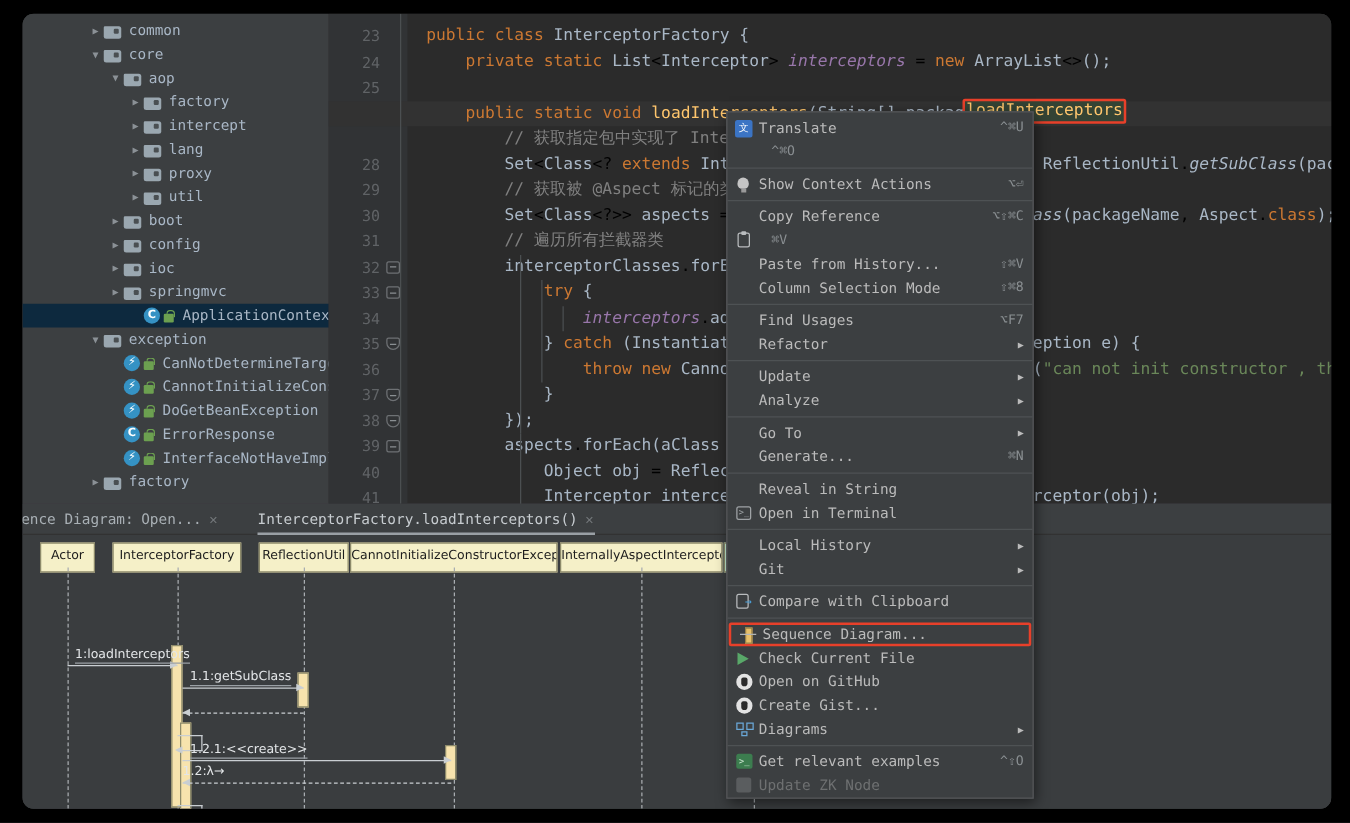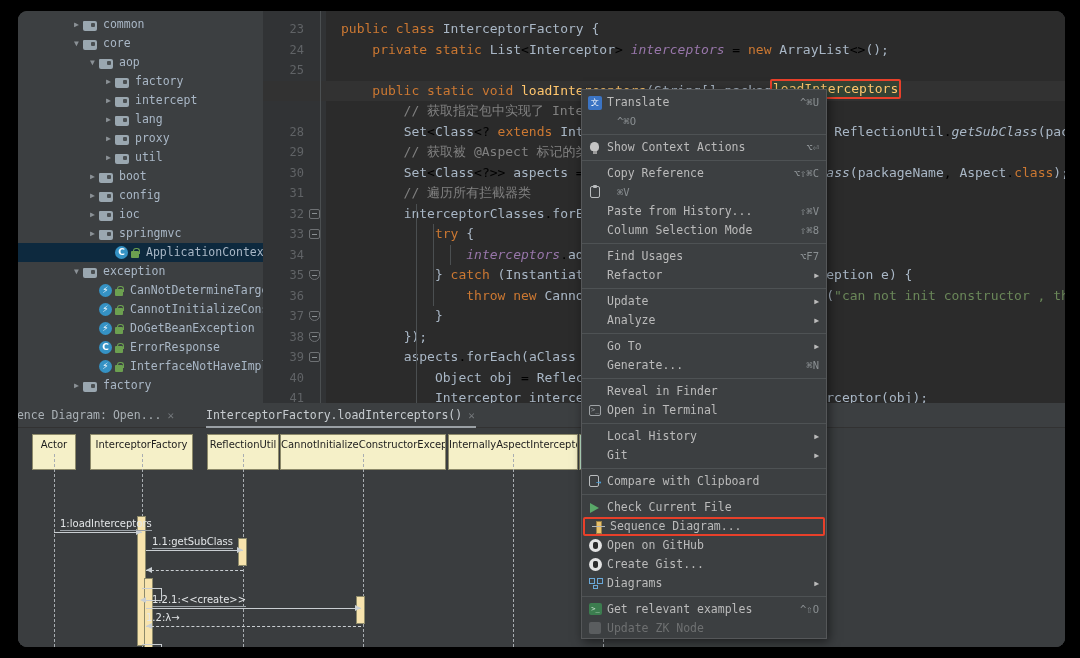--- a/index.html
+++ b/index.html
@@ -301,21 +301,21 @@
     content:""; position:absolute; left:0; bottom:0; width:100%; height:2px;
     background:#9aa0a5;
   }
   #diagram {
     position: absolute; left: 0; top: 25px;
     width: 1047px; height: 219px;
     background: #3a3d3f;
     overflow: hidden;
   }
   .lifebox {
-    position: absolute; top: 6px; height: 36px;
+    position: absolute; top: 6px; height: 24px;
     background: #f5f0c8; border: 1px solid #8d8a6a;
     color: #1d1d1d;
     font-family: "DejaVu Sans", sans-serif; font-size: 10px;
     line-height: 19px; text-align: center; white-space: nowrap;
     overflow: hidden;
   }
   .lifebox.green { background: #c3ecd0; font-style: italic; }
   .lifeline {
     position: absolute; top: 26px; width: 0;
     border-left: 1px dashed #a8adb1;
@@ -584,21 +584,21 @@
         <span class="marrow">▶</span>
       </div>
       <div class="mi">
         <span class="micon"></span>
         <span class="mlabel">Generate...</span>
         <span class="mkey">⌘N</span>
       </div>
       <div class="msep"></div>
       <div class="mi">
         <span class="micon"></span>
-        <span class="mlabel">Reveal in Finder</span>
+        <span class="mlabel">Reveal in String</span>
       </div>
       <div class="mi">
         <span class="micon">
           <span class="ic-term">&gt;_</span>
         </span>
         <span class="mlabel">Open in Terminal</span>
       </div>
       <div class="msep"></div>
       <div class="mi">
         <span class="micon"></span>
@@ -611,31 +611,31 @@
         <span class="marrow">▶</span>
       </div>
       <div class="msep"></div>
       <div class="mi">
         <span class="micon">
           <span class="ic-clip"></span>
         </span>
         <span class="mlabel">Compare with Clipboard</span>
       </div>
       <div class="msep"></div>
+      <div class="mi hl">
+        <span class="micon">
+          <span class="ic-seq"></span>
+        </span>
+        <span class="mlabel">Sequence Diagram...</span>
+      </div>
       <div class="mi">
         <span class="micon">
           <span class="ic-run"></span>
         </span>
         <span class="mlabel">Check Current File</span>
-      </div>
-      <div class="mi hl">
-        <span class="micon">
-          <span class="ic-seq"></span>
-        </span>
-        <span class="mlabel">Sequence Diagram...</span>
       </div>
       <div class="mi">
         <span class="micon">
           <span class="ic-gh"></span>
         </span>
         <span class="mlabel">Open on GitHub</span>
       </div>
       <div class="mi">
         <span class="micon">
           <span class="ic-gh"></span>

